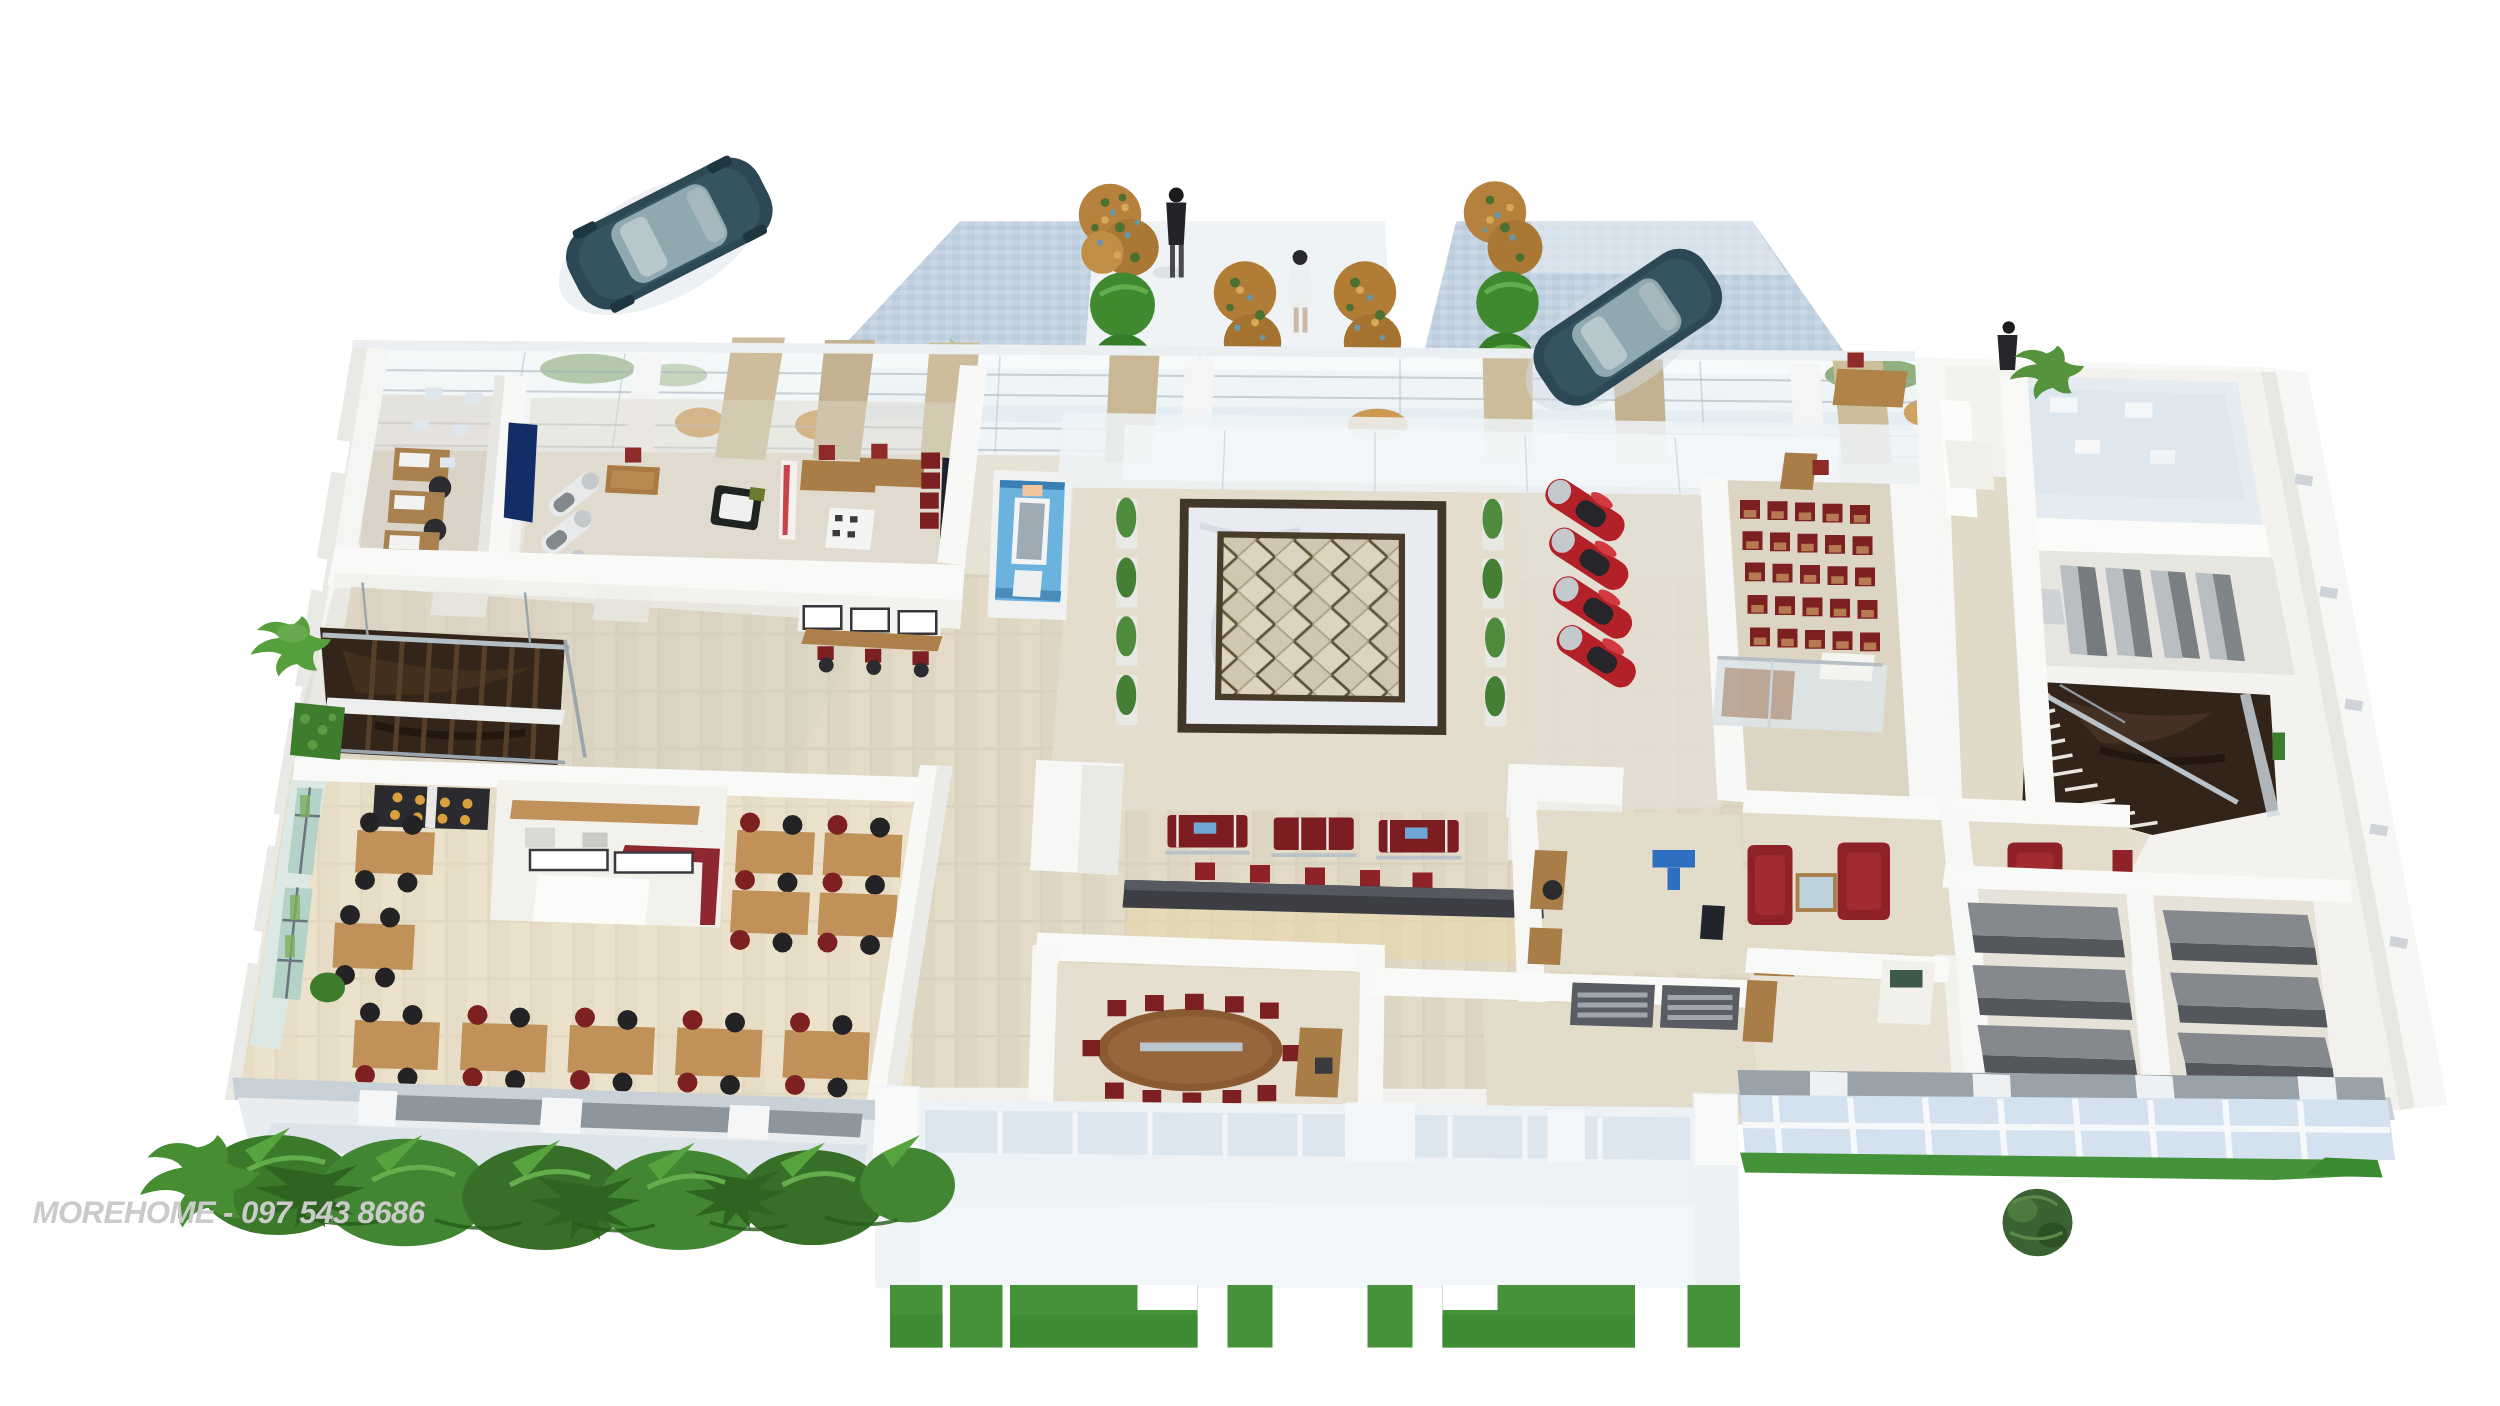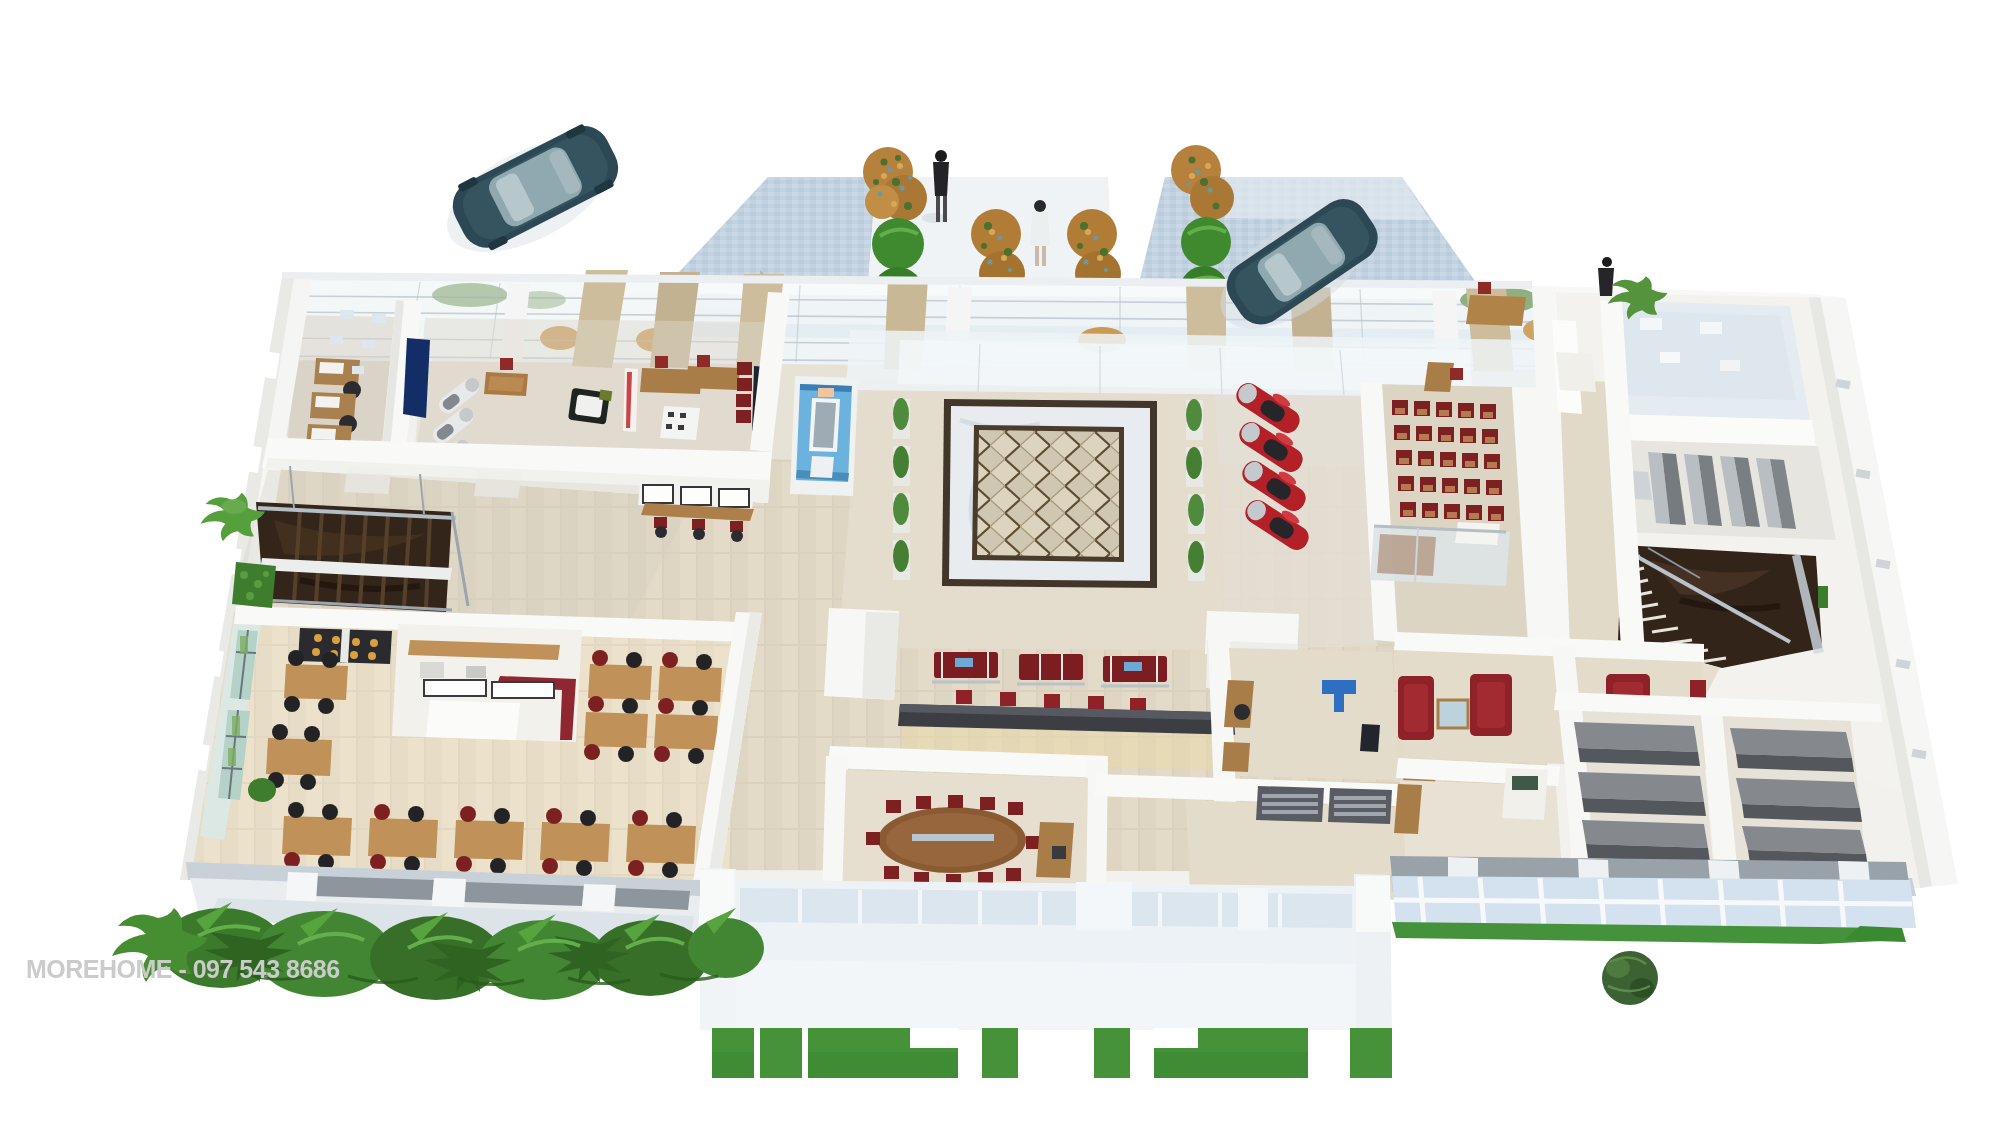--- a/index.html
+++ b/index.html
@@ -1,17 +1,17 @@
 <!DOCTYPE html>
 <html><head>
 <meta charset="utf-8">
 <style>
   html,body{margin:0;padding:0;background:#ffffff;}
   #stage{position:relative;width:2000px;height:1125px;overflow:hidden;background:#8b5cf6;
-         font-family:"Liberation Sans", sans-serif;}
+         font-family:"Liberation Sans", sans-serif;font-style:italic;}
   svg{display:block}
 </style>
 </head>
 <body>
 <div id="stage">
 <svg width="2000" height="1125" viewBox="0 0 2000 1125" xmlns="http://www.w3.org/2000/svg">
 <defs>
   <pattern id="tiles" width="34" height="46" patternUnits="userSpaceOnUse">
     <rect width="34" height="46" fill="#ded5c2"></rect>
     <rect x="0" width="16" height="46" fill="#e3dac7"></rect>

